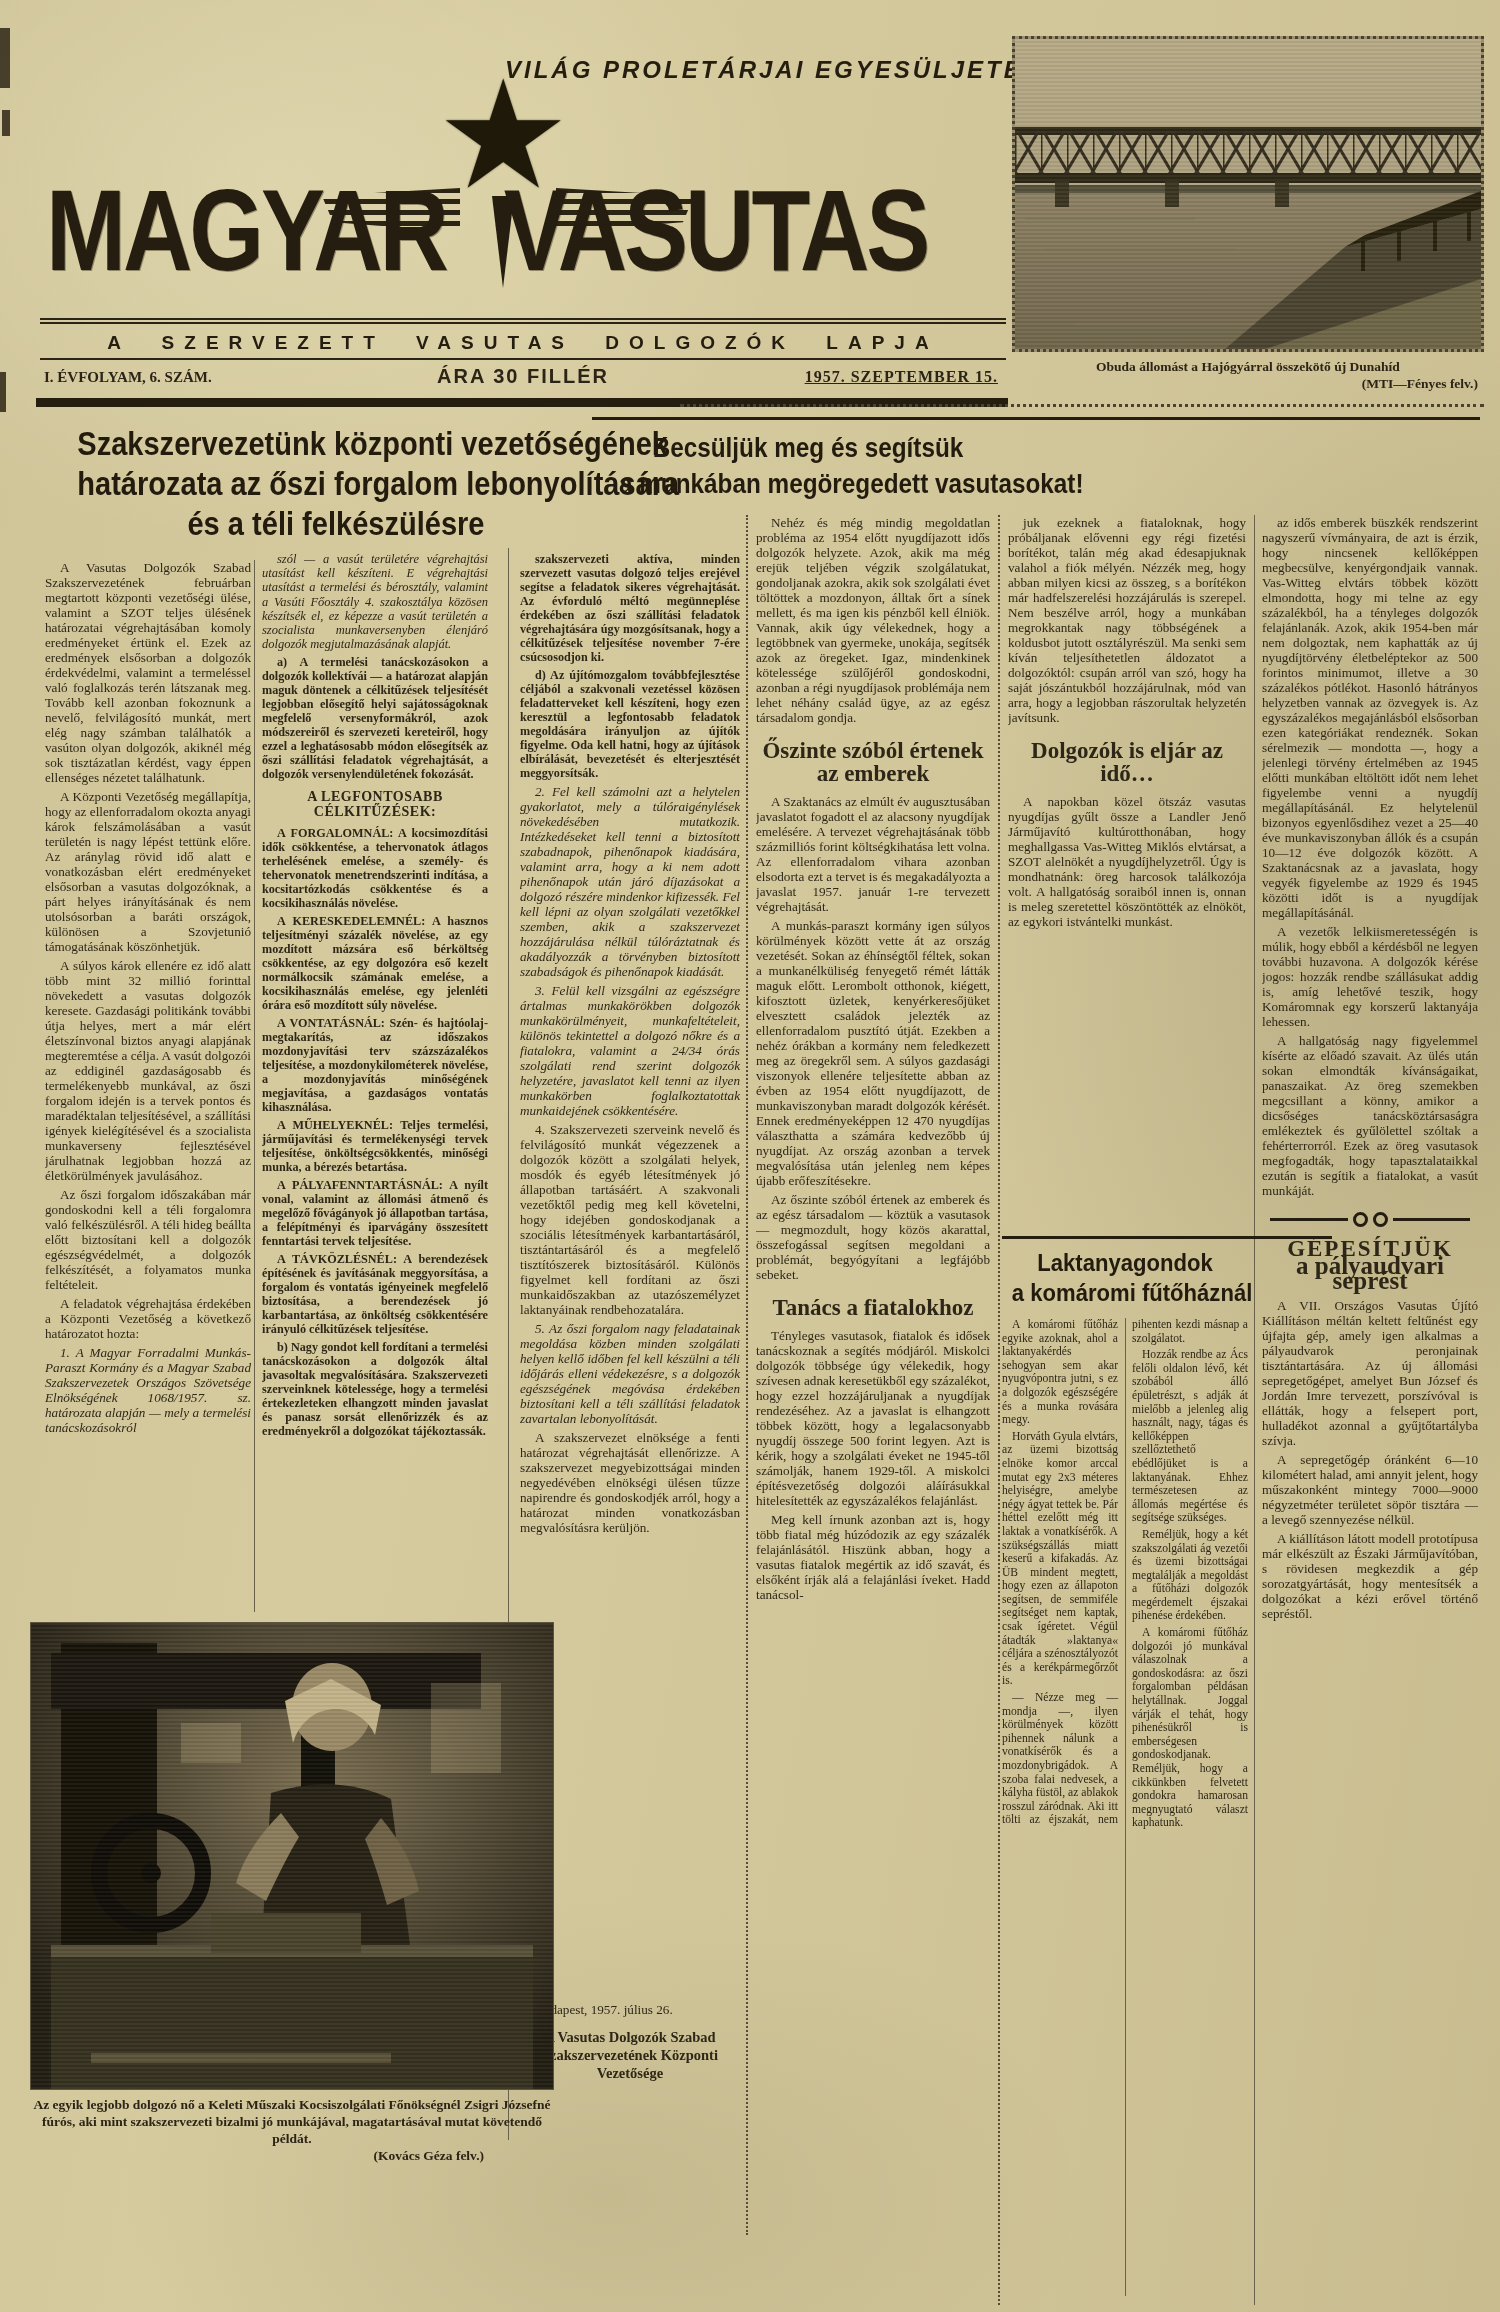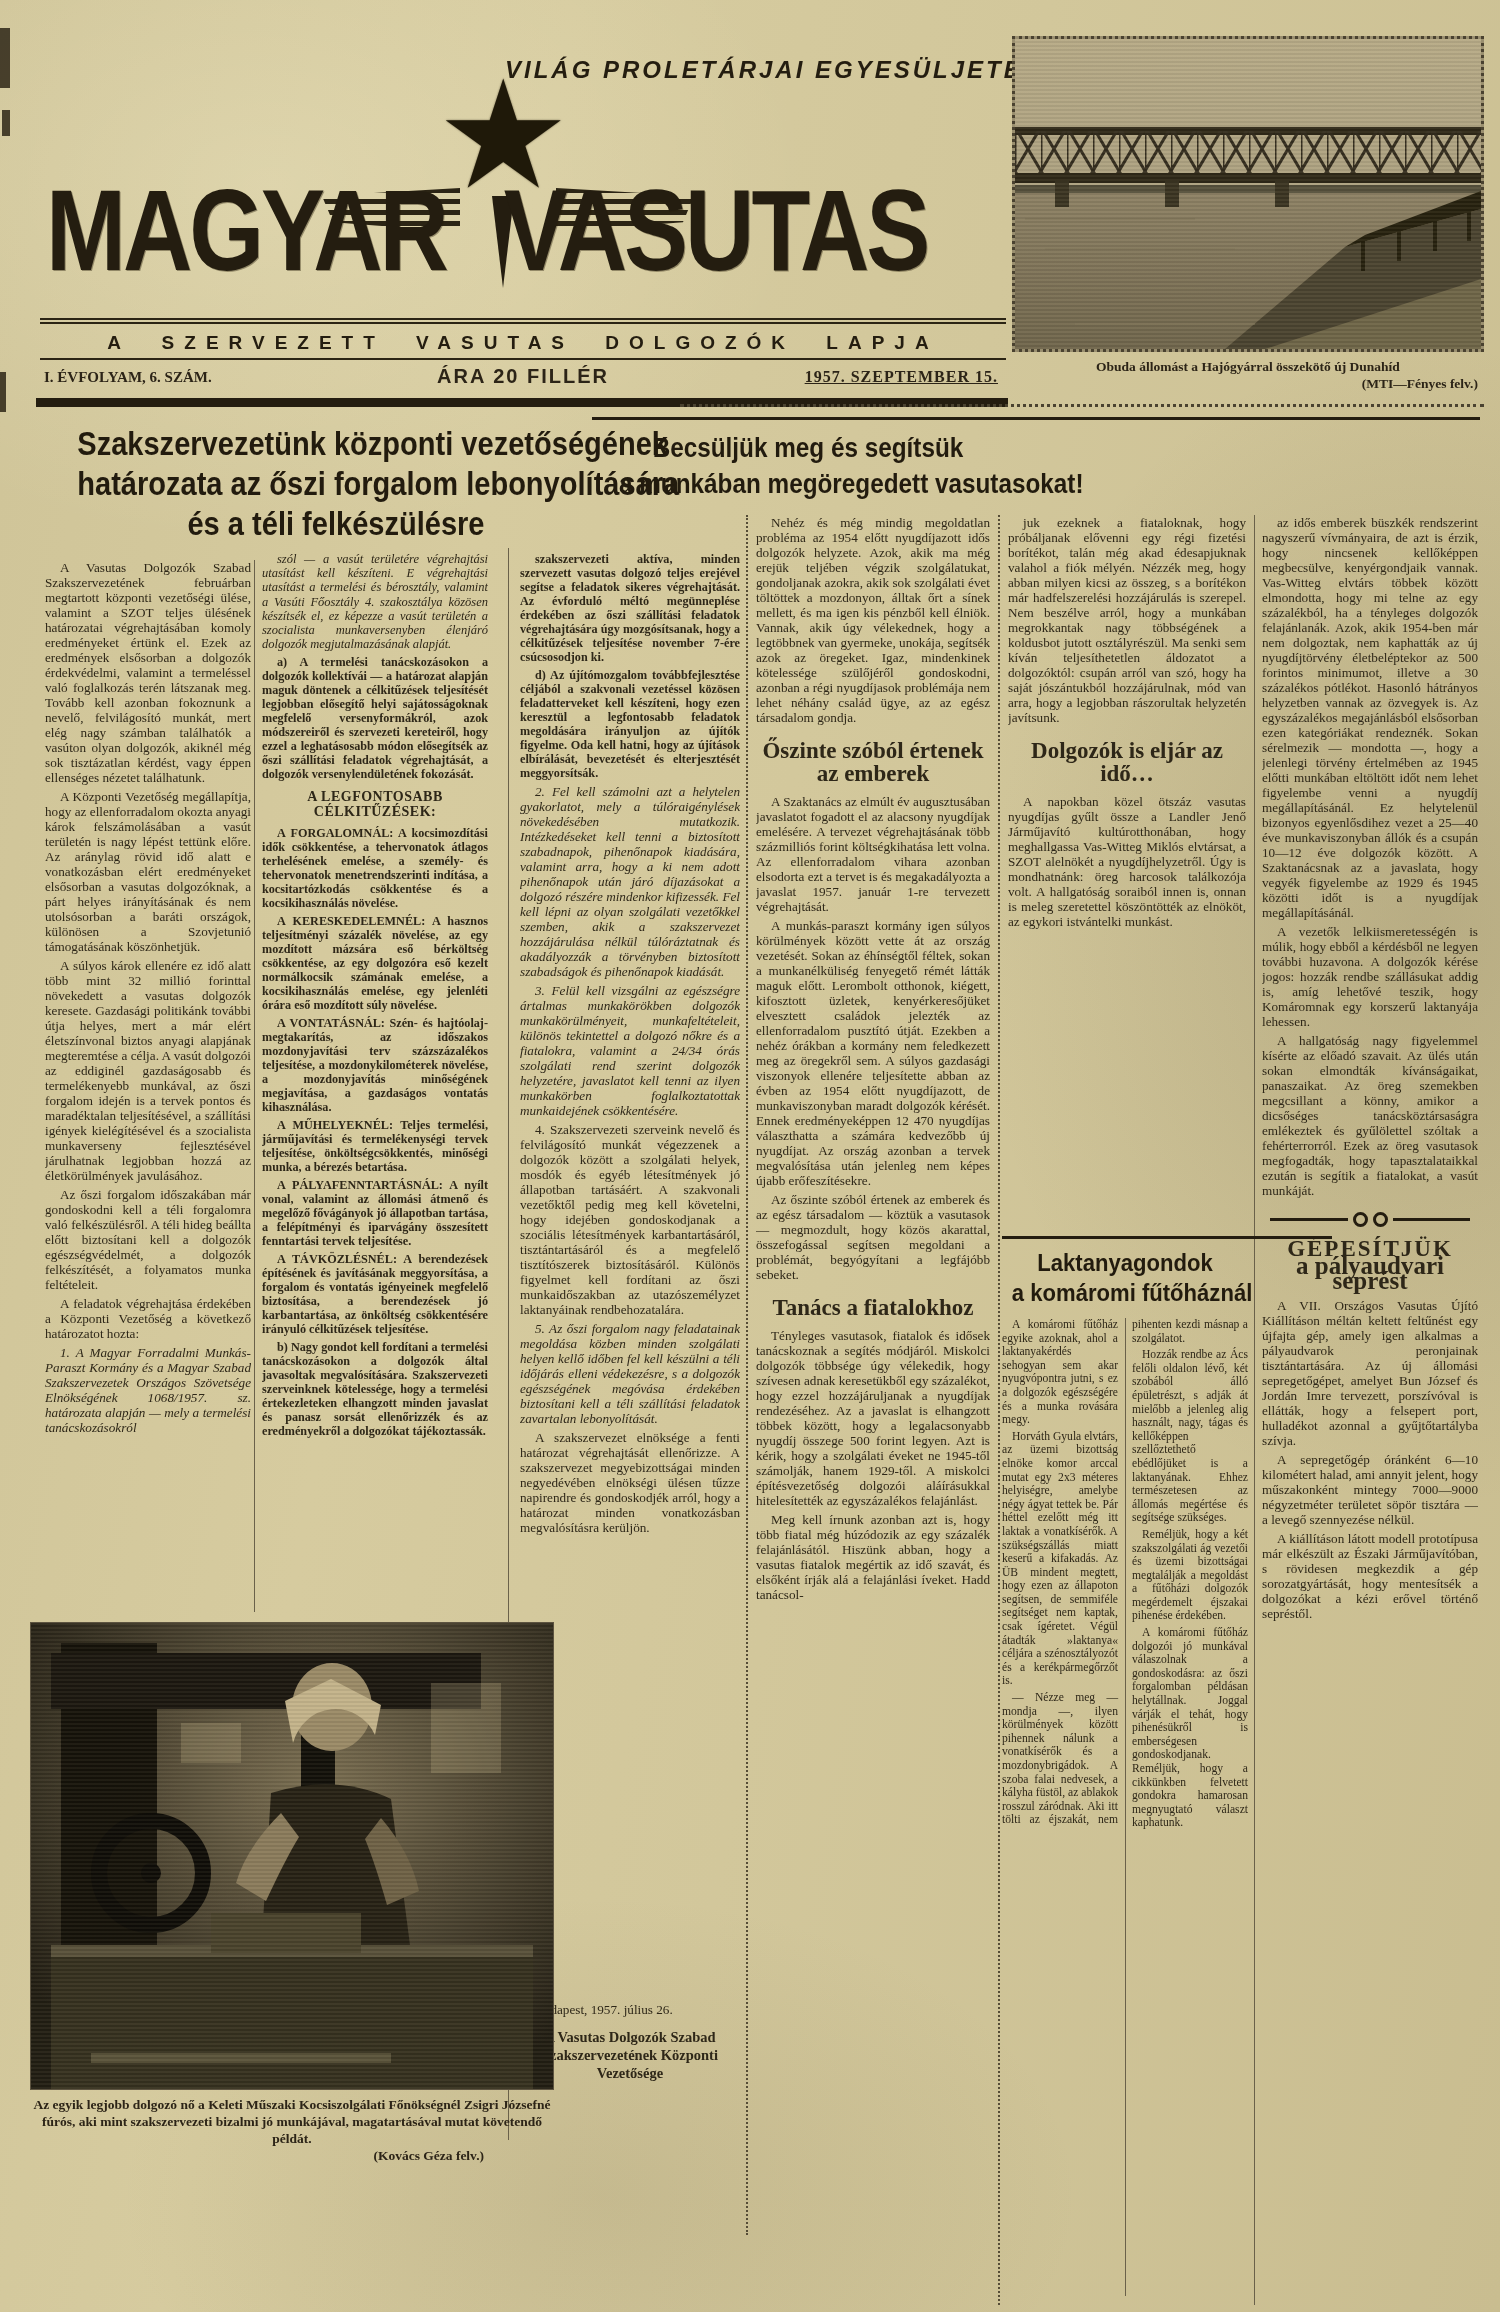--- a/index.html
+++ b/index.html
@@ -125,21 +125,21 @@
     <span class="title-gap"></span>
     <span class="title-word">VASUTAS</span>
   </div>
 
   <div class="abs band-rule" style="top:318px;"></div>
   <div class="abs band-rule" style="top:322px;"></div>
   <div class="abs subtitle-band">A SZERVEZETT VASUTAS DOLGOZÓK LAPJA</div>
   <div class="abs band-rule" style="top:358px;"></div>
   <div class="abs info-row">
     <span class="info-issue">I. ÉVFOLYAM, 6. SZÁM.</span>
-    <span class="info-price">ÁRA 20 FILLÉR</span>
+    <span class="info-price">ÁRA 30 FILLÉR</span>
     <span class="info-date">1957. SZEPTEMBER 15.</span>
   </div>
   <div class="abs black-bar"></div>
   <div class="abs dotline" style="left:680px;top:404px;width:804px;"></div>
 
   <figure class="abs photo-top" style="margin:0;">
     <svg width="466" height="310" viewBox="0 0 466 310">
       <defs>
         <linearGradient id="sky" x1="0" y1="0" x2="0" y2="1">
           <stop offset="0" stop-color="#b6aa87"></stop>

